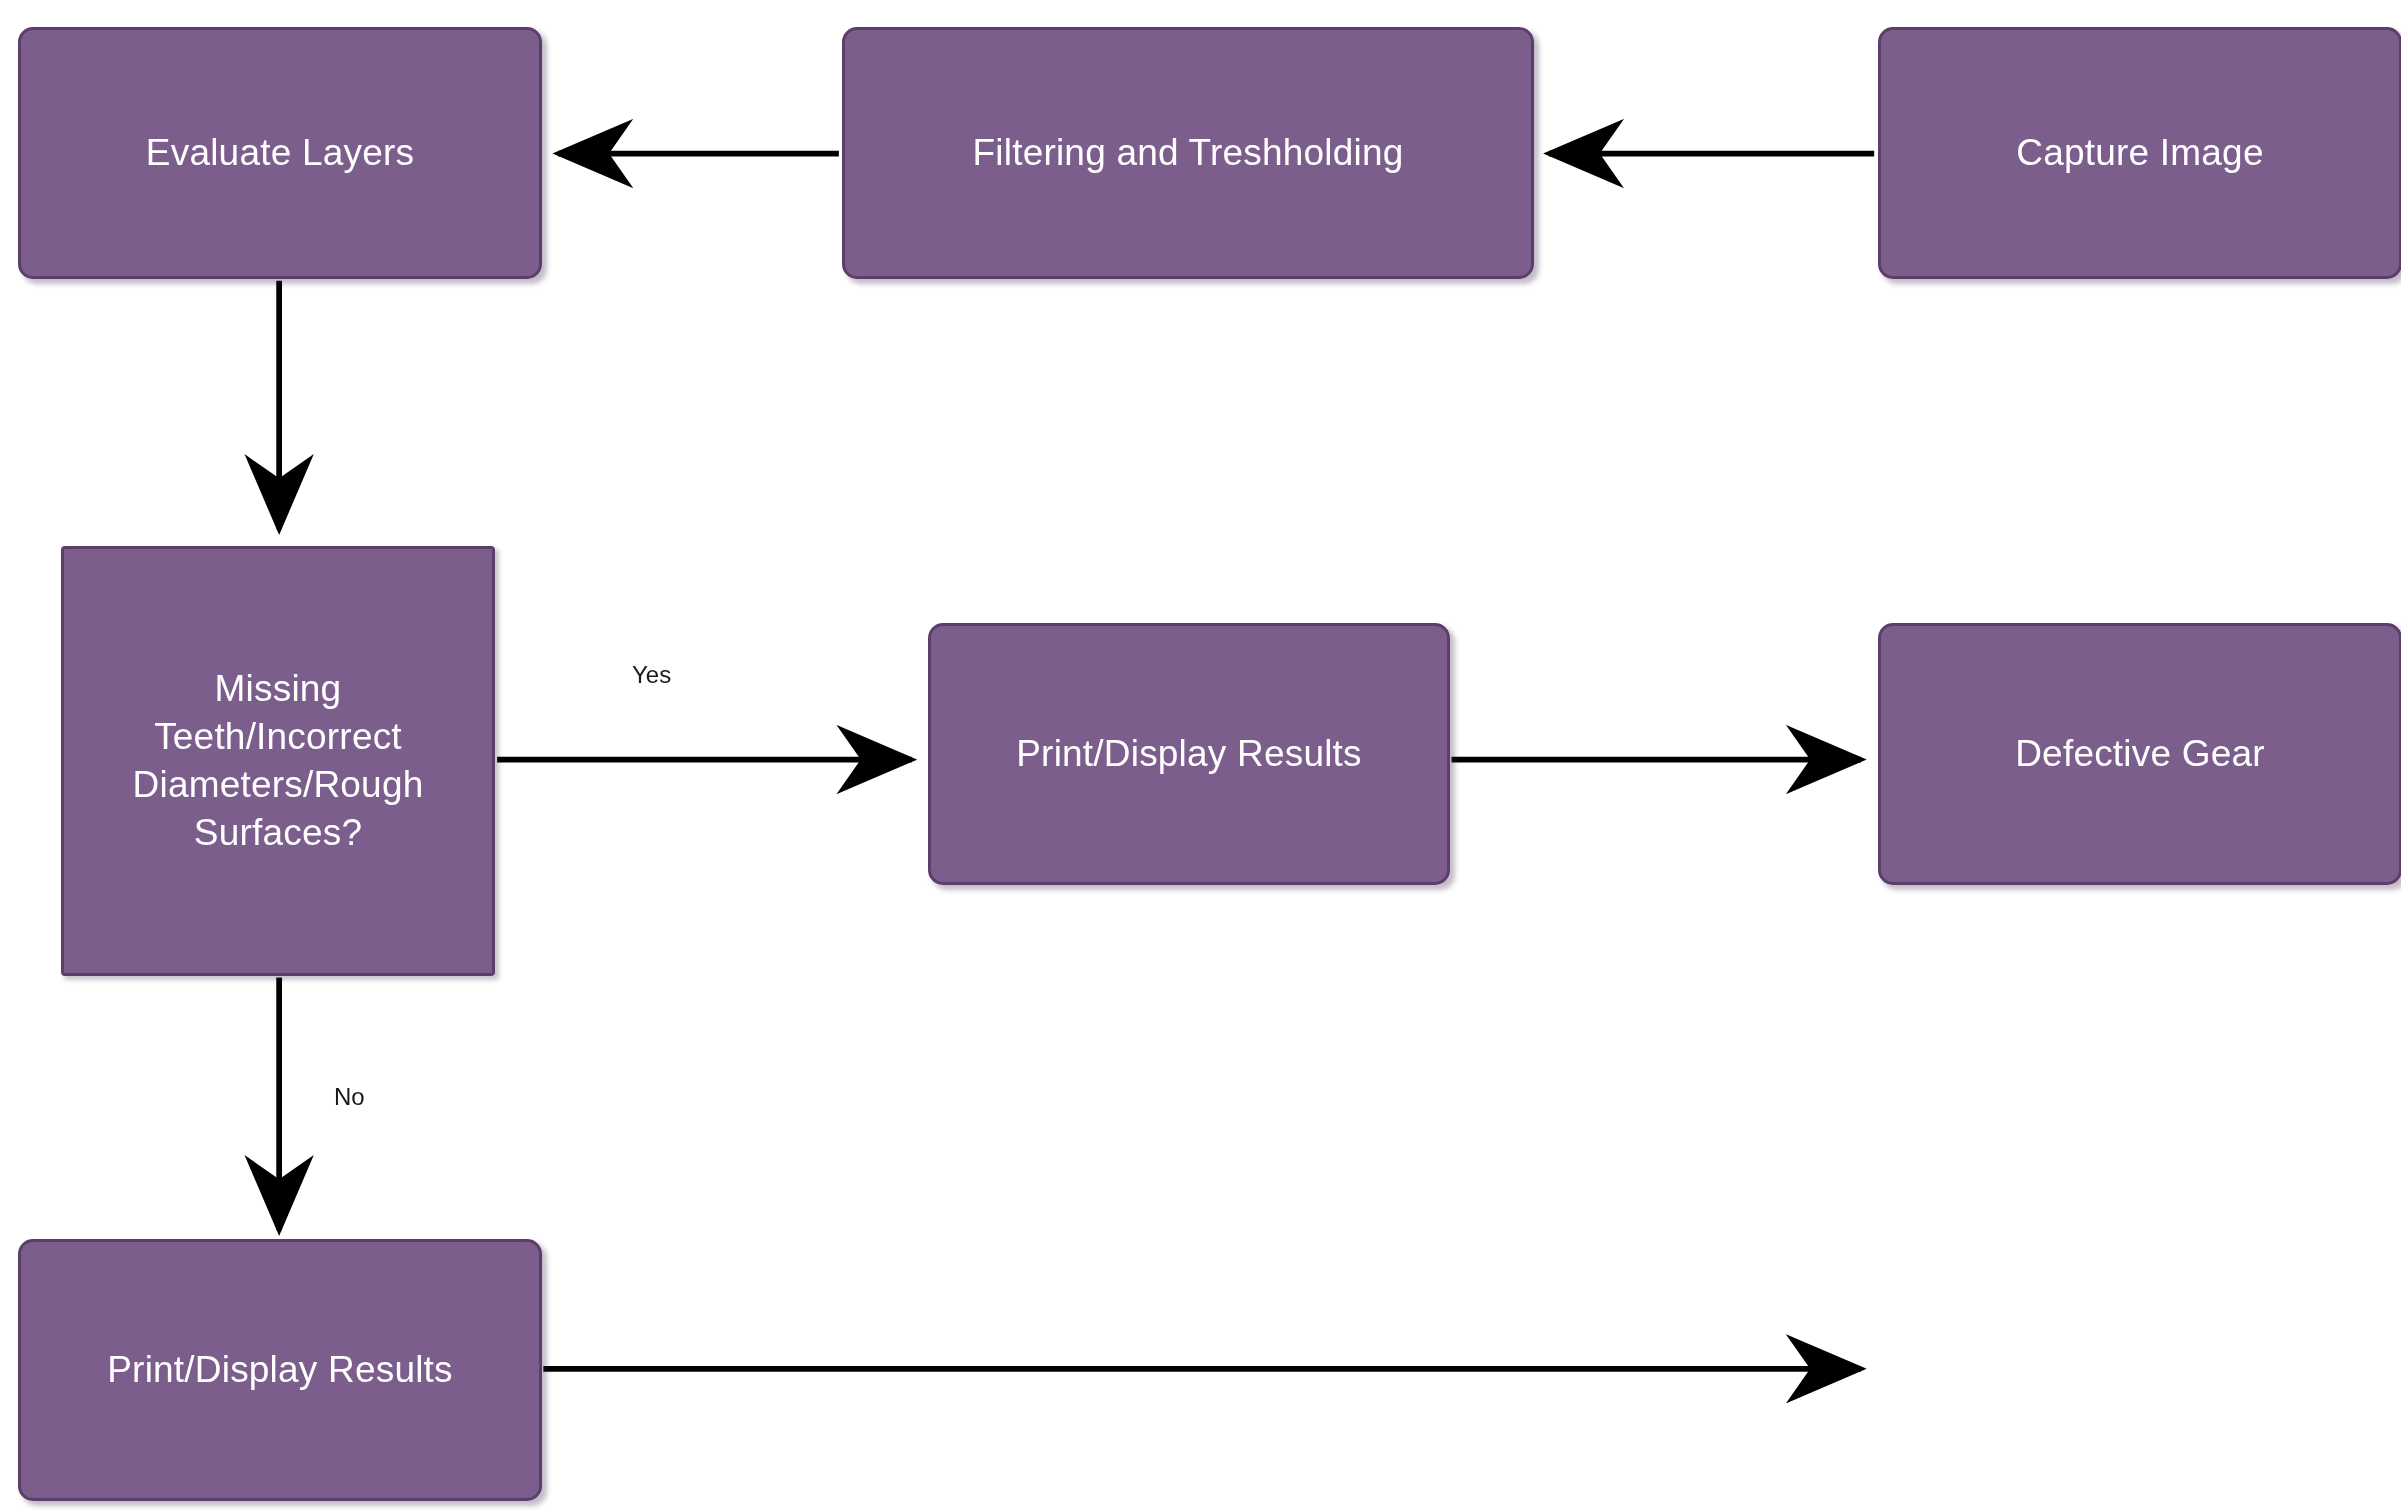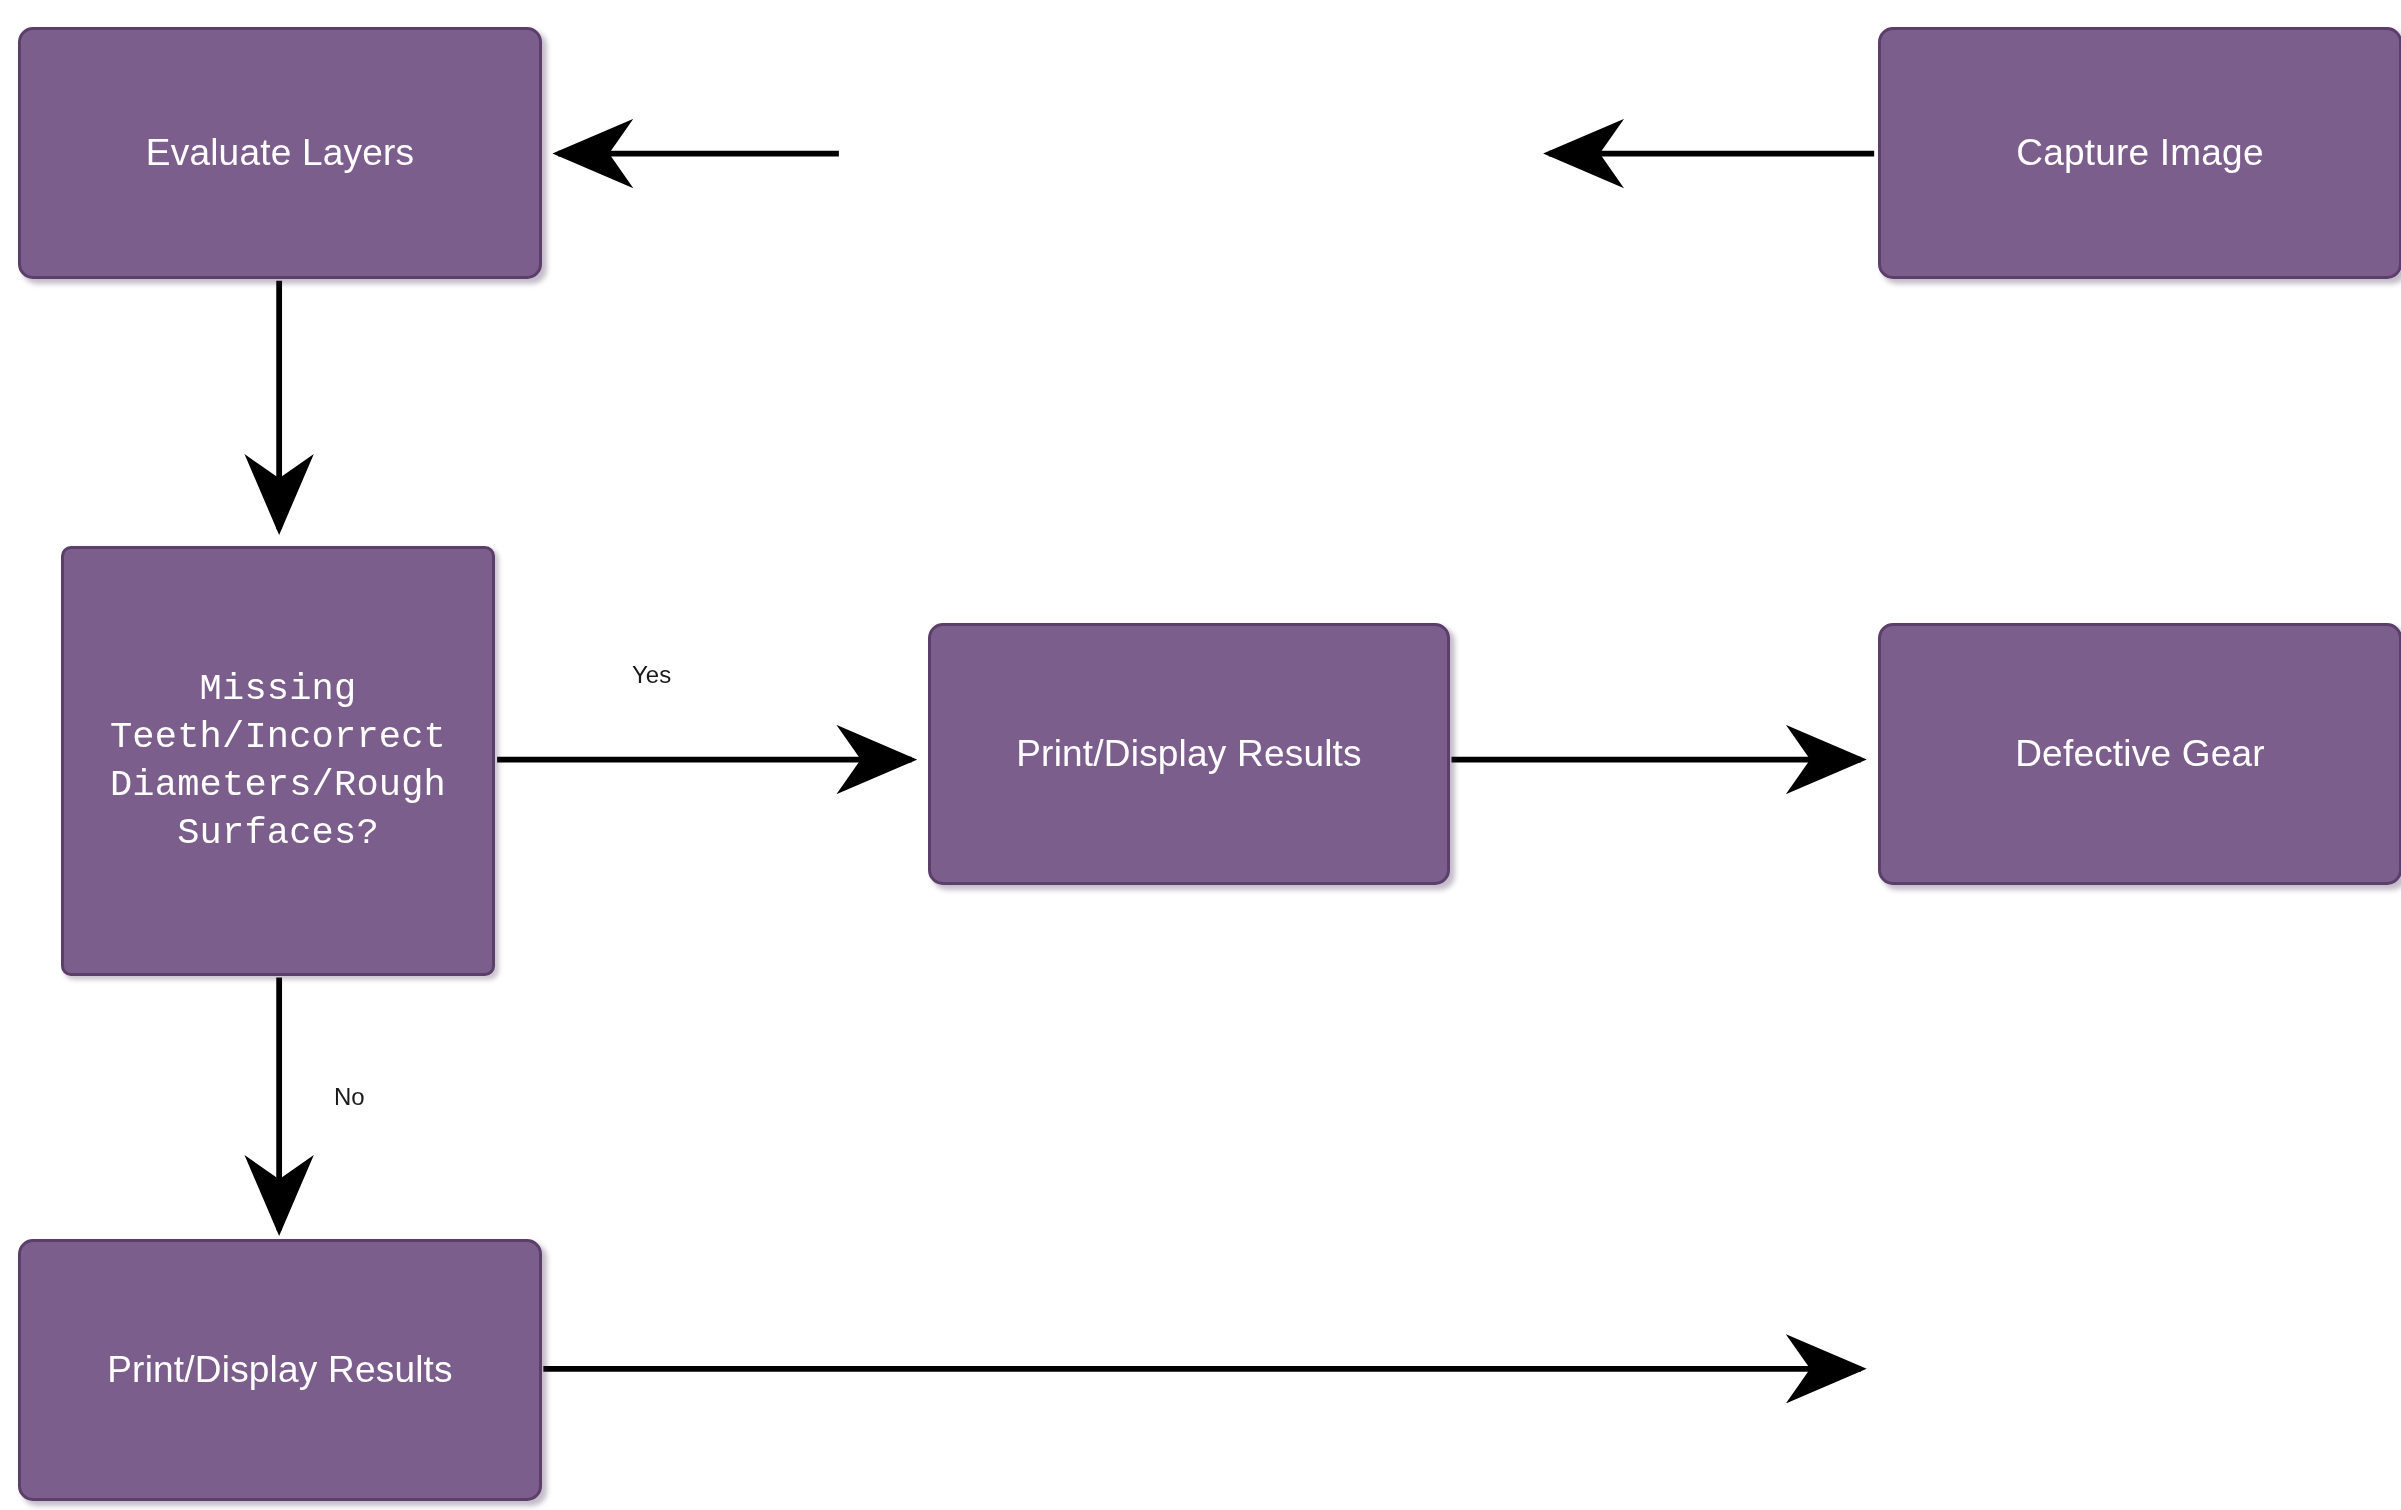--- a/index.html
+++ b/index.html
@@ -40,23 +40,22 @@
     font-size: 37px;
     line-height: 1.30;
     font-weight: 400;
     letter-spacing: 0.2px;
     box-shadow: 4.1px 4.1px 5px rgba(60,35,75,0.30);
   }
   .node.rounded {
     border-radius: 15px;
   }
   .node.square {
-    border-radius: 10px;
+    border-radius: 4px;
     box-shadow: 3.3px 3.3px 4.1px rgba(60,35,75,0.26);
-    font-family: Liberation Mono, monospace;
   }
   .node .label {
     display: block;
     padding: 0 11.6px;
     white-space: pre-line;
   }
   .edge-label {
     position: absolute;
     color: #1a1a1a;
     font-size: 24px;
@@ -103,20 +102,23 @@
 
     <g>
       <line x1="658" y1="1658" x2="2254" y2="1658" stroke="#000000" stroke-width="7" marker-end="url(#arrowEnd)"></line>
     </g>
   </svg>
 
   <div class="node rounded" style="left:18px;  top:27px;   width:524px; height:252px;">
     <span class="label">Evaluate Layers</span>
   </div>
 
+  <div class="node rounded" style="left:842px; top:27px;  width:692px; height:252px;">
+    <span class="label">Filtering and Treshholding</span>
+  </div>
 
   <div class="node rounded" style="left:1878px; top:27px;  width:524px; height:252px;">
     <span class="label">Capture Image</span>
   </div>
 
   <div class="node square" style="left:61px;  top:546px;  width:434px; height:430px;">
     <span class="label">Missing
 Teeth/Incorrect
 Diameters/Rough
 Surfaces?</span>

